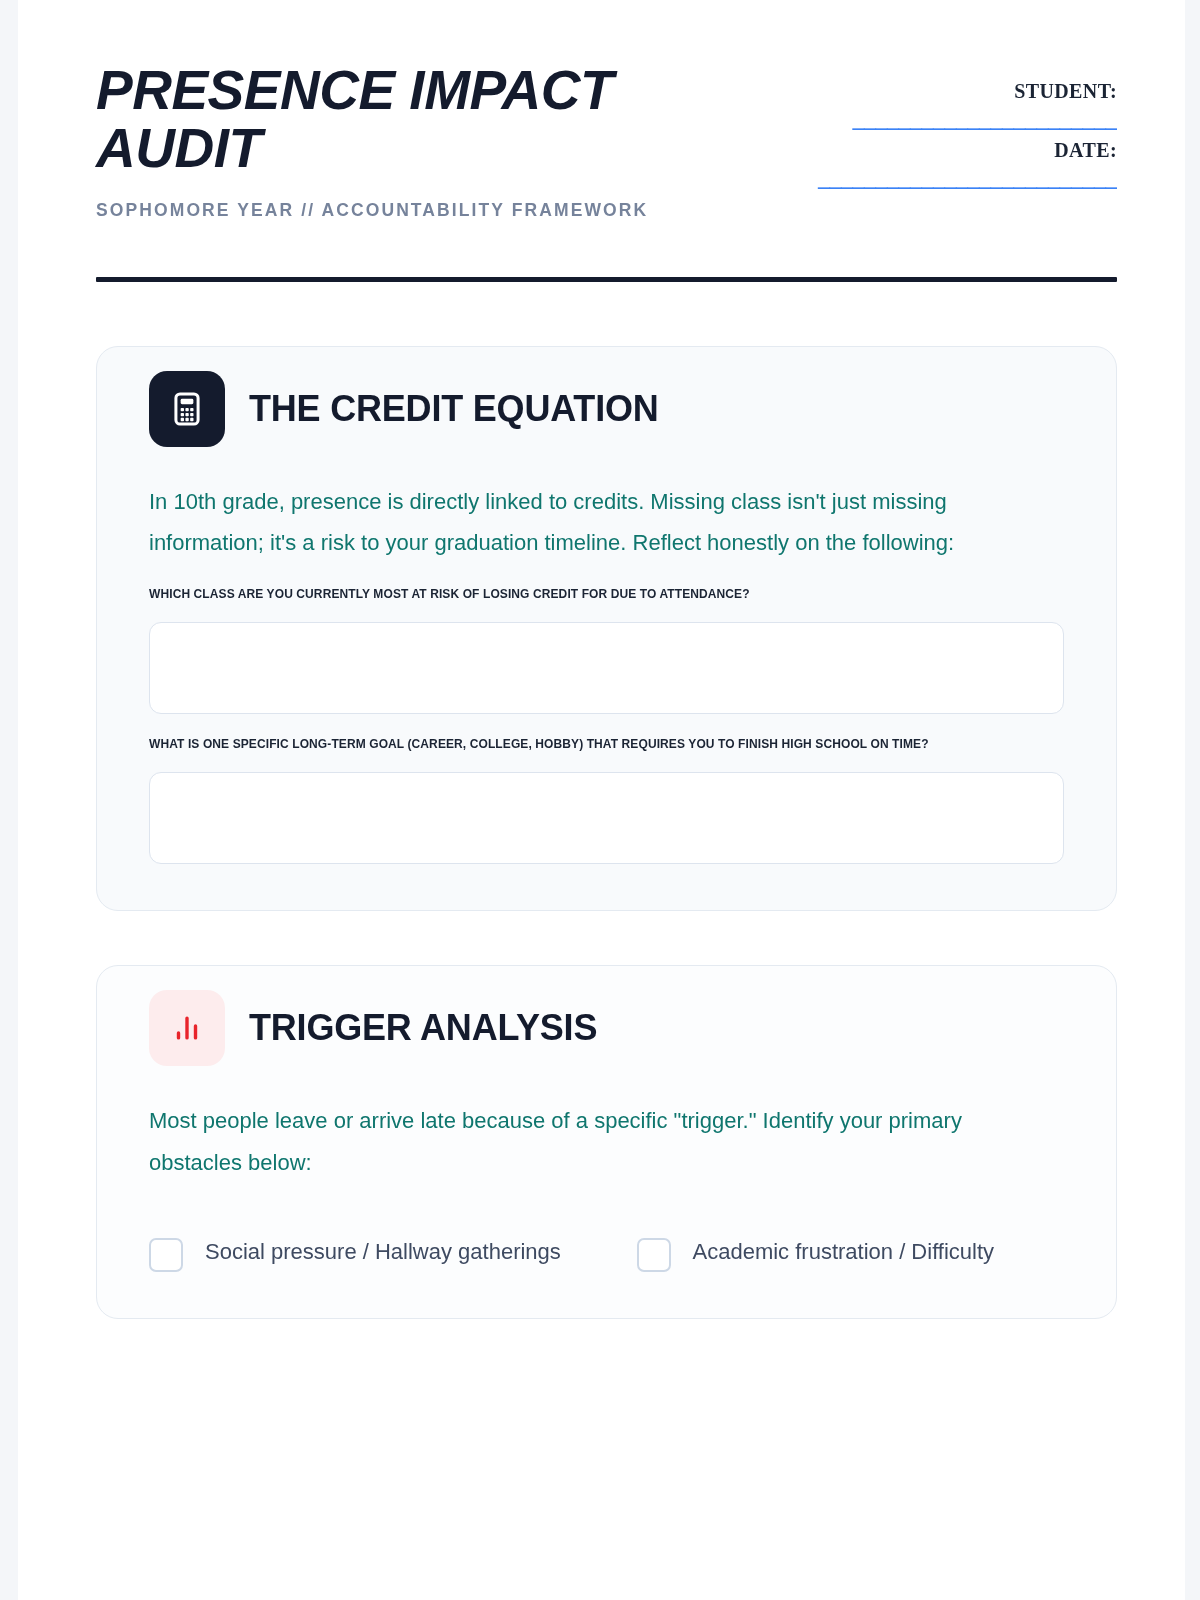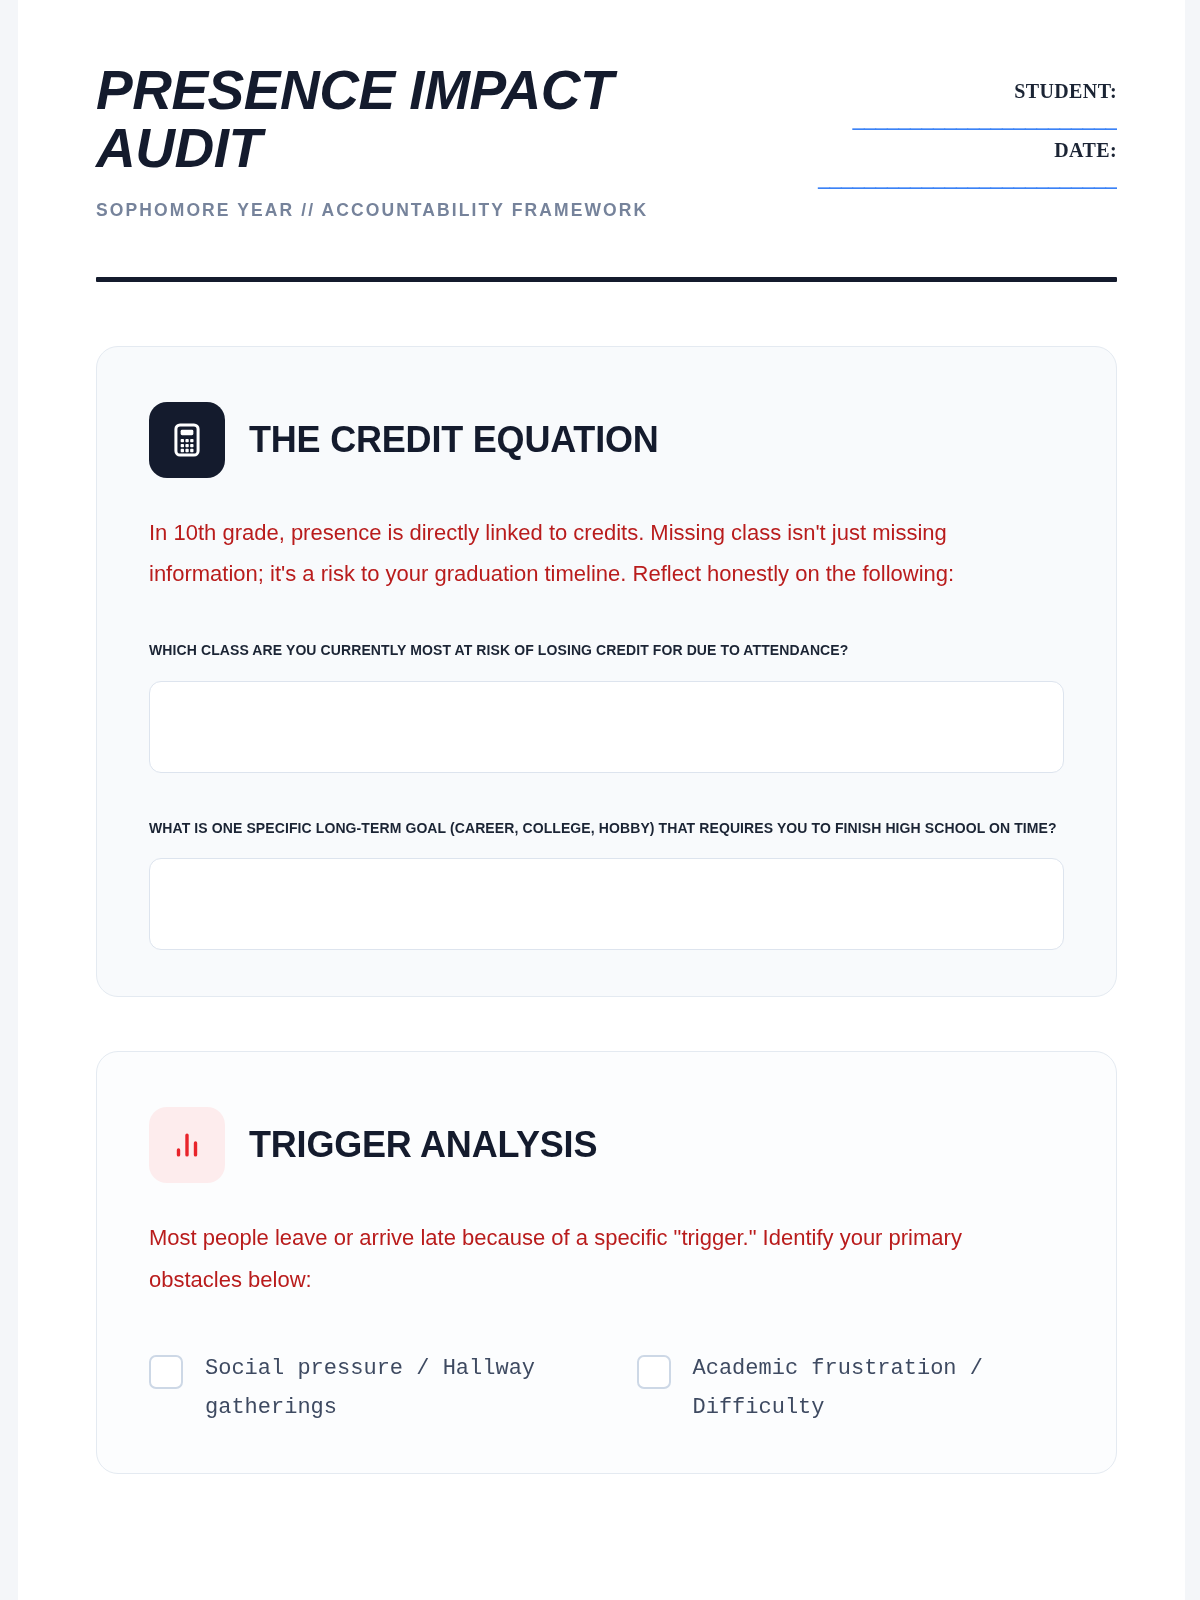--- a/index.html
+++ b/index.html
@@ -91,21 +91,21 @@
     background: #141b2d;
     border-radius: 1px;
   }
 
   
   .card {
     margin: 0 68px 0 78px;
     background: #f8fafc;
     border: 1px solid #e4eaf1;
     border-radius: 22px;
-    padding: 55px 52px 46px 52px;
+    padding: 24px 52px 46px 52px;
   }
   .card.card-plain { background: #fcfdfe; }
   .card + .card { margin-top: 54px; }
   .cards-wrap { margin-top: 64px; }
 
   .card-head {
     display: flex;
     align-items: center;
     gap: 24px;
   }
@@ -127,27 +127,27 @@
     font-weight: 700;
     letter-spacing: -0.2px;
     color: #141b2d;
     text-transform: uppercase;
   }
 
   .card-body {
     margin-top: 34px;
     font-size: 22px;
     line-height: 1.9;
-    color: #b91c1c;
+    color: #0f766e;
     max-width: 905px;
   }
 
   .question-label {
-    margin-top: 44px;
-    font-size: 14px;
+    margin-top: 20px;
+    font-size: 12px;
     font-weight: 700;
     line-height: 1.68;
     letter-spacing: 0.1px;
     color: #1b2434;
     text-transform: uppercase;
   }
 
   .answer-box {
     margin-top: 18px;
     height: 92px;
@@ -163,21 +163,20 @@
     display: grid;
     grid-template-columns: 1fr 1fr;
     column-gap: 60px;
     row-gap: 40px;
   }
 
   .check-item {
     display: flex;
     align-items: flex-start;
     gap: 22px;
-    font-family: Liberation Mono, monospace;
   }
 
   .checkbox {
     width: 34px;
     height: 34px;
     flex: 0 0 auto;
     margin-top: 6px;
     background: #ffffff;
     border: 2px solid #cdd8e6;
     border-radius: 7px;

